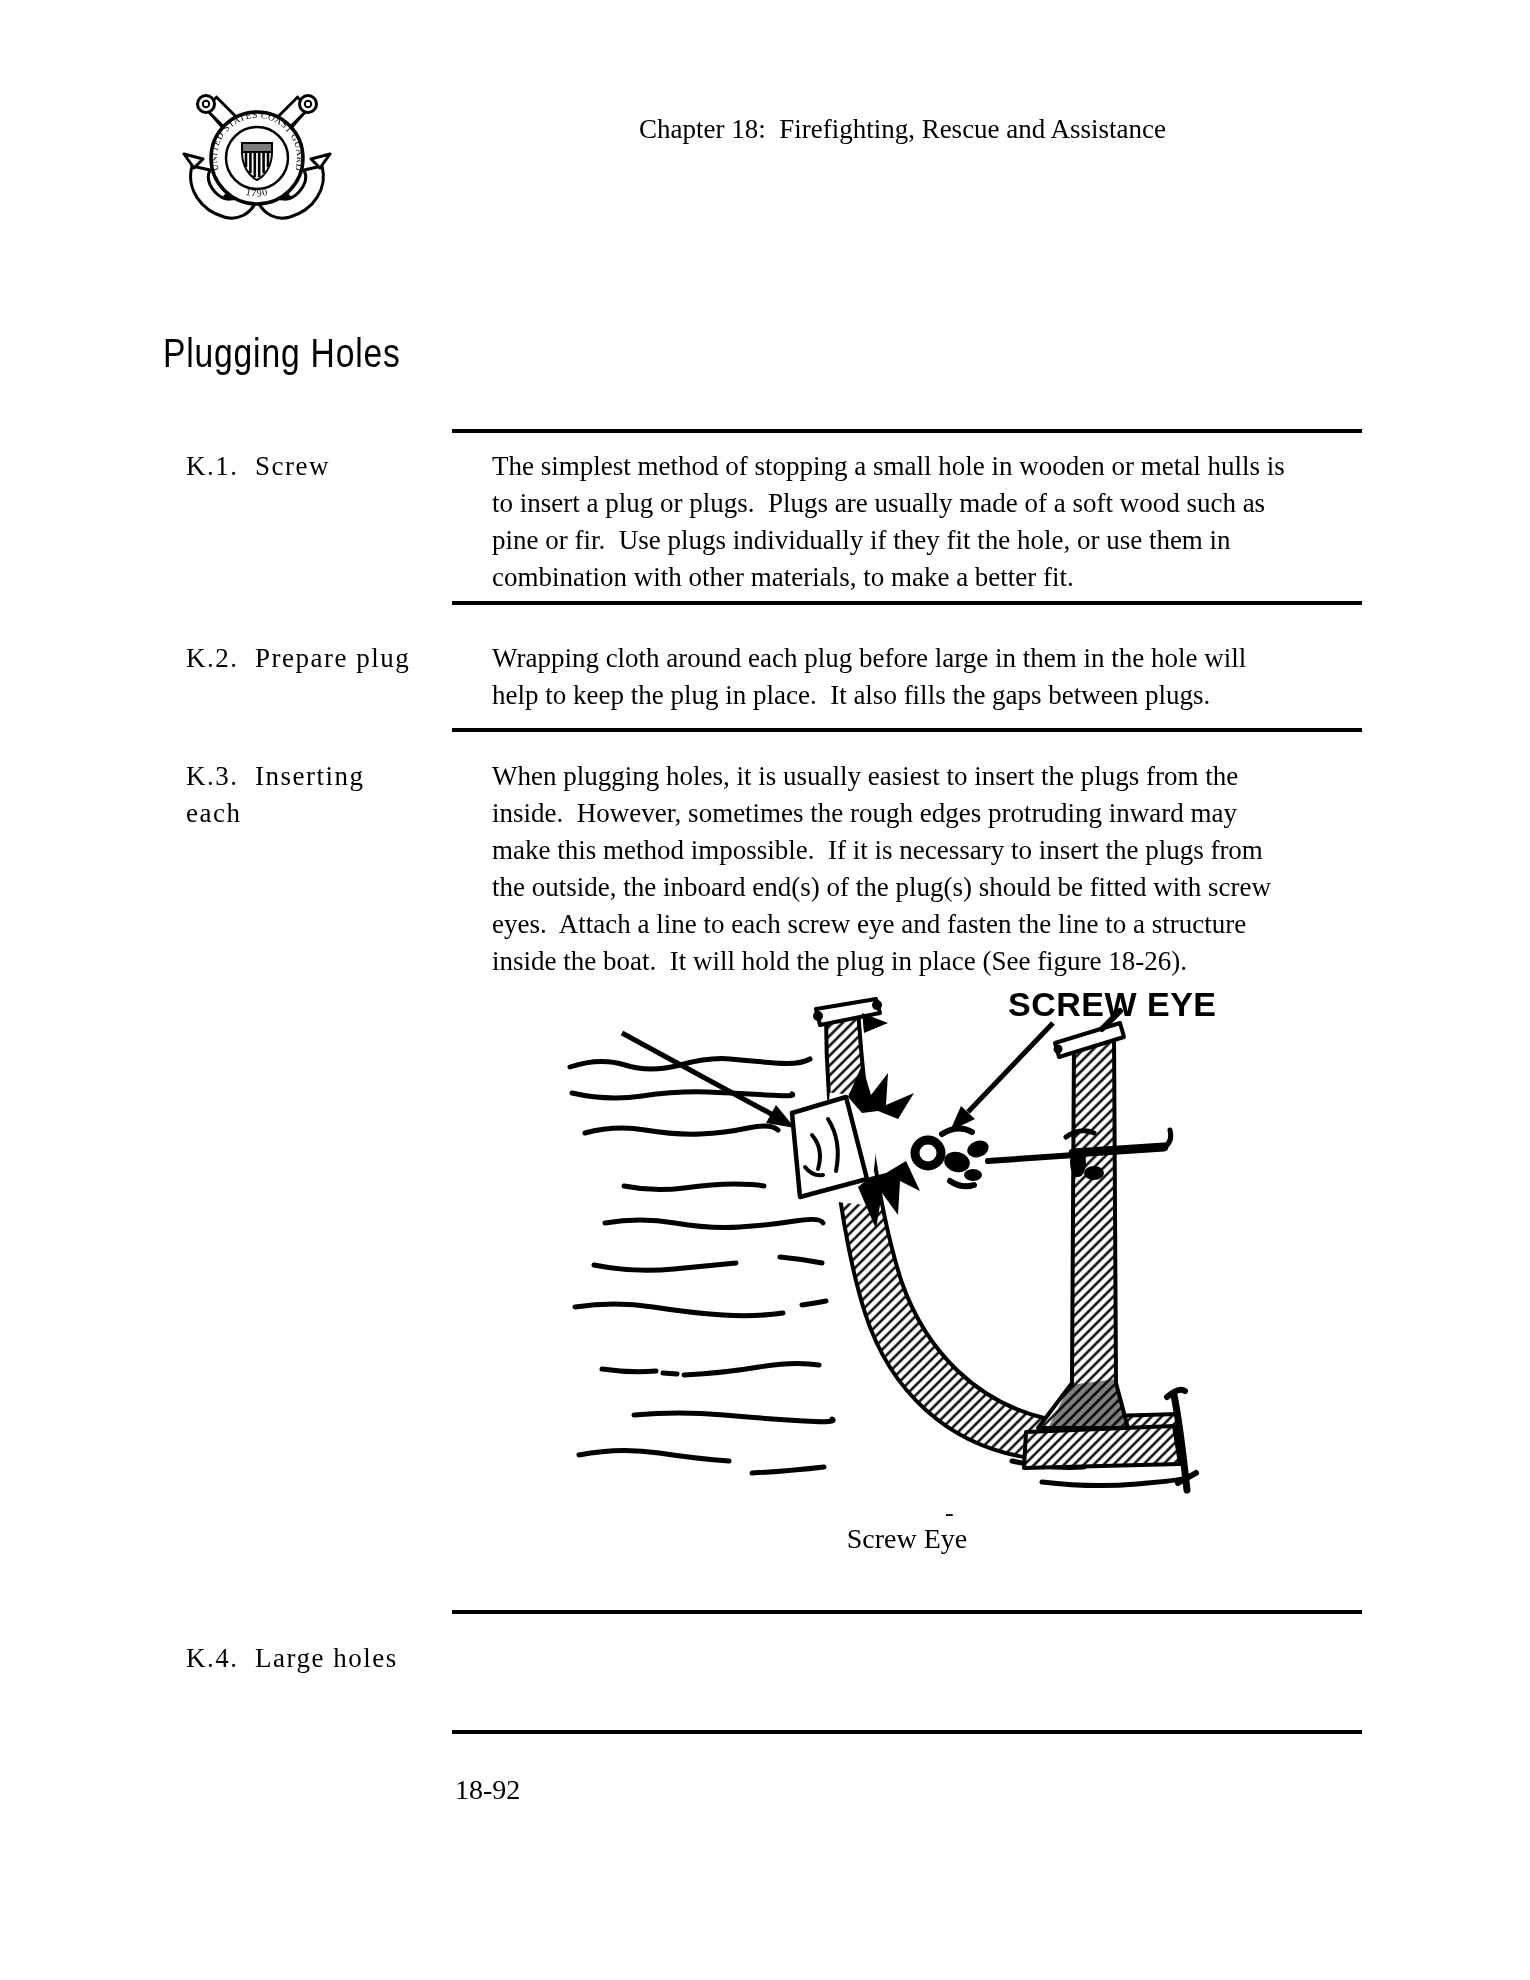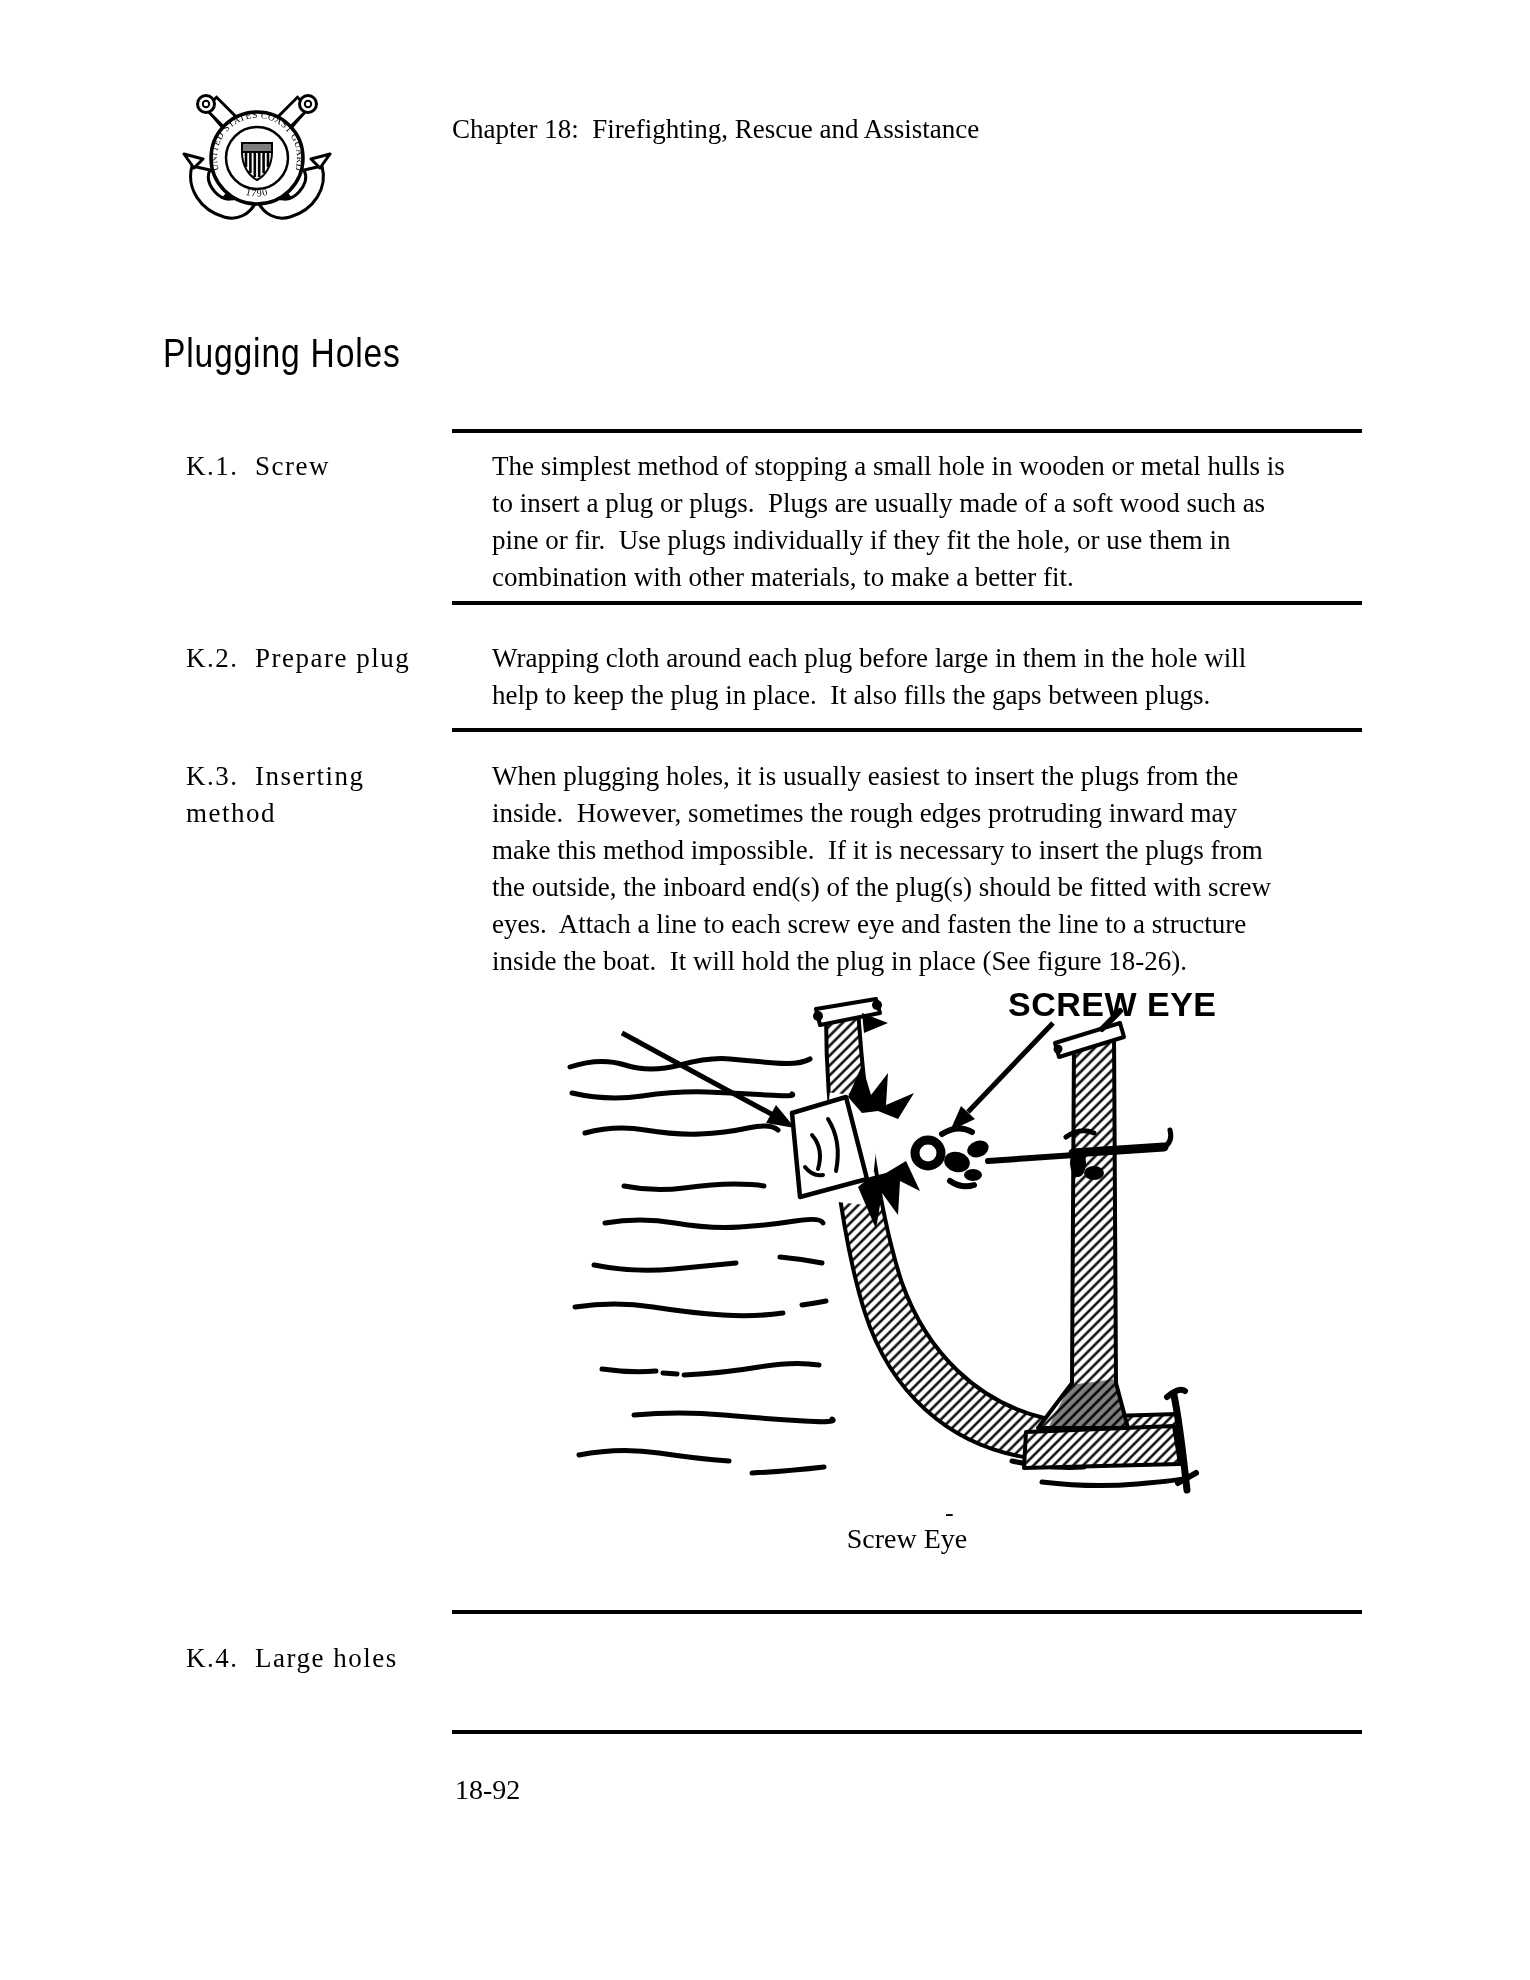--- a/index.html
+++ b/index.html
@@ -2,21 +2,21 @@
 <html><head>
 <meta charset="utf-8">
 <style>
   html,body{margin:0;padding:0;background:#fff;}
   .page{
     position:relative;width:1530px;height:1980px;background:#ffffff;
     font-family:"Liberation Serif", serif;color:#000;overflow:hidden;
   }
   .chapter-header{
     position:absolute;top:114px;left:452px;width:901px;
-    font-size:27px;text-align:left;white-space:pre-wrap;
+    font-size:27px;text-align:center;white-space:pre-wrap;
   }
   .logo{position:absolute;left:182px;top:80px;width:150px;height:152px;}
   .page-title{
     position:absolute;left:163px;top:330px;margin:0;
     font-family:"Liberation Sans", sans-serif;font-weight:400;font-size:41px;
     transform:scaleX(0.82);transform-origin:left top;letter-spacing:1px;
   }
   .rule{position:absolute;left:452px;width:910px;height:4px;background:#000;}
   .sec-label{
     position:absolute;left:186px;width:250px;font-size:27px;line-height:37px;
@@ -100,21 +100,21 @@
   <div class="sec-body" style="top:448px">The simplest method of stopping a small hole in wooden or metal hulls is
 to insert a plug or plugs.  Plugs are usually made of a soft wood such as
 pine or fir.  Use plugs individually if they fit the hole, or use them in
 combination with other materials, to make a better fit.</div>
 
   <div class="sec-label" style="top:640px">K.2.  Prepare plug</div>
   <div class="sec-body" style="top:640px">Wrapping cloth around each plug before large in them in the hole will
 help to keep the plug in place.  It also fills the gaps between plugs.</div>
 
   <div class="sec-label" style="top:758px">K.3.  Inserting
-method</div>
+each</div>
   <div class="sec-body" style="top:758px">When plugging holes, it is usually easiest to insert the plugs from the
 inside.  However, sometimes the rough edges protruding inward may
 make this method impossible.  If it is necessary to insert the plugs from
 the outside, the inboard end(s) of the plug(s) should be fitted with screw
 eyes.  Attach a line to each screw eye and fasten the line to a structure
 inside the boat.  It will hold the plug in place (See figure 18-26).</div>
 
   <div class="sec-label" style="top:1640px">K.4.  Large holes</div>
 
   <svg class="figure-svg" viewBox="0 0 810 535">

